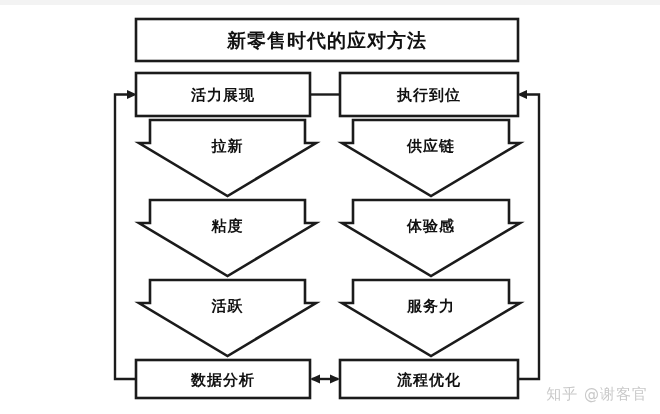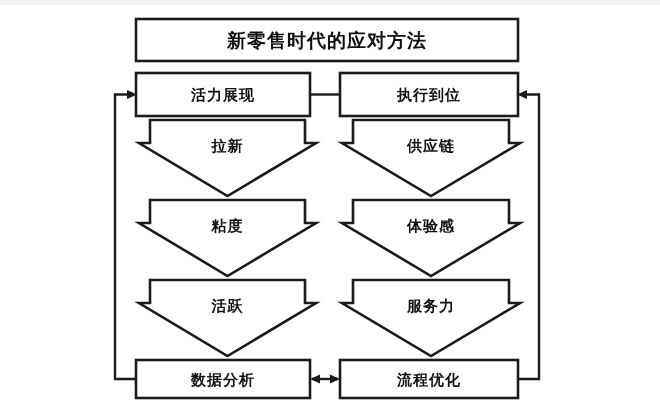--- a/index.html
+++ b/index.html
@@ -158,14 +158,15 @@
       <path class="arrowhead" d="M 137,94.5 L 127,90 L 127,99 Z"></path>
     </g>
 
     <g>
       <path class="conn" d="M 518,379 L 539,379 L 539,94.5 L 525,94.5"></path>
       <path class="arrowhead" d="M 517,94.5 L 527,90 L 527,99 Z"></path>
     </g>
 
   </svg>
 
+  <div class="watermark">知乎 @谢客官</div>
 
 </div>
 
 </body></html>

